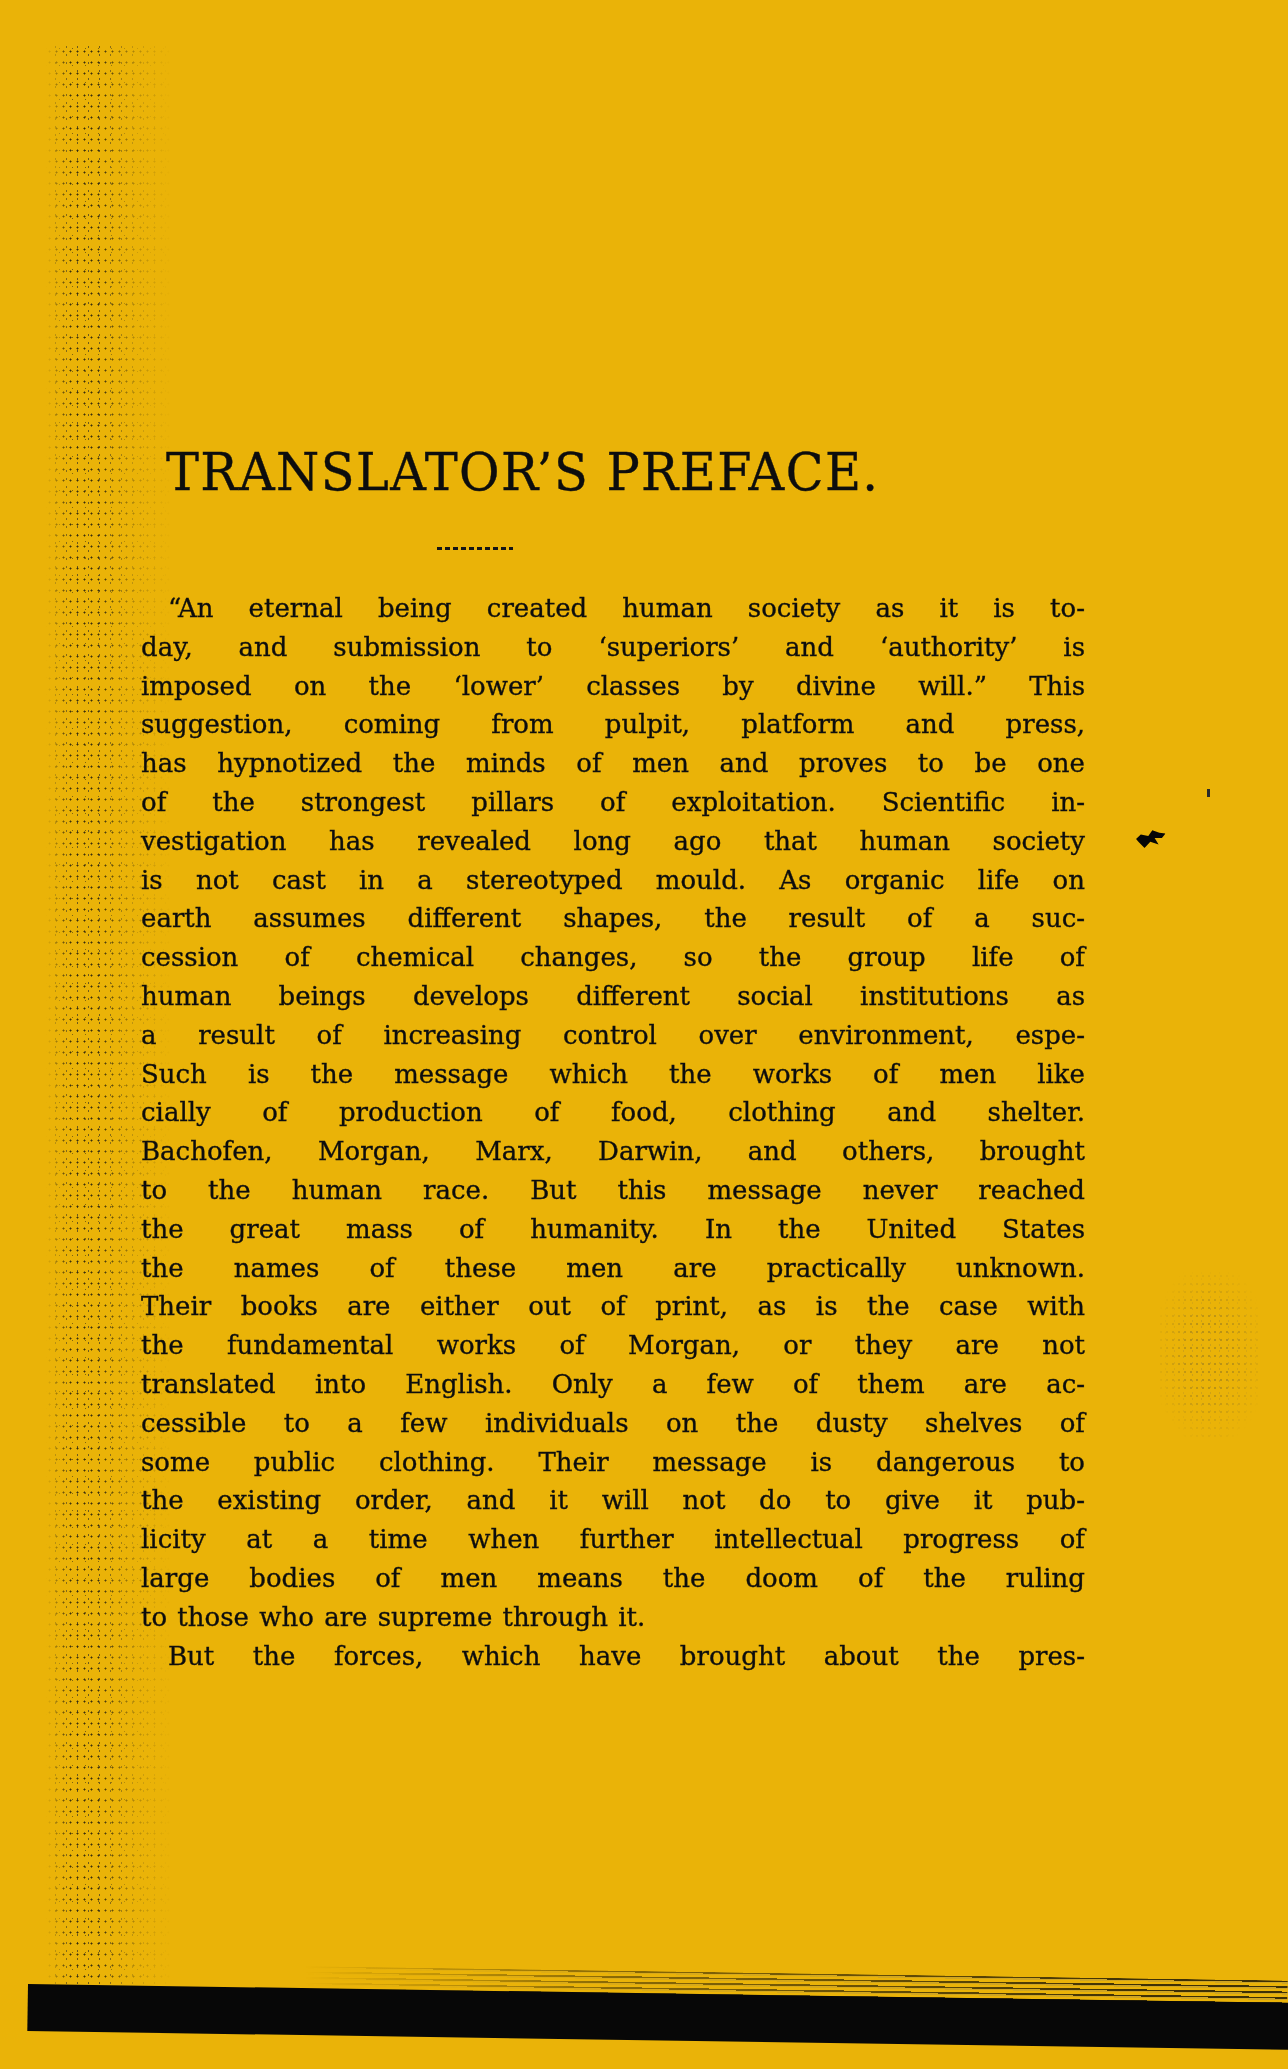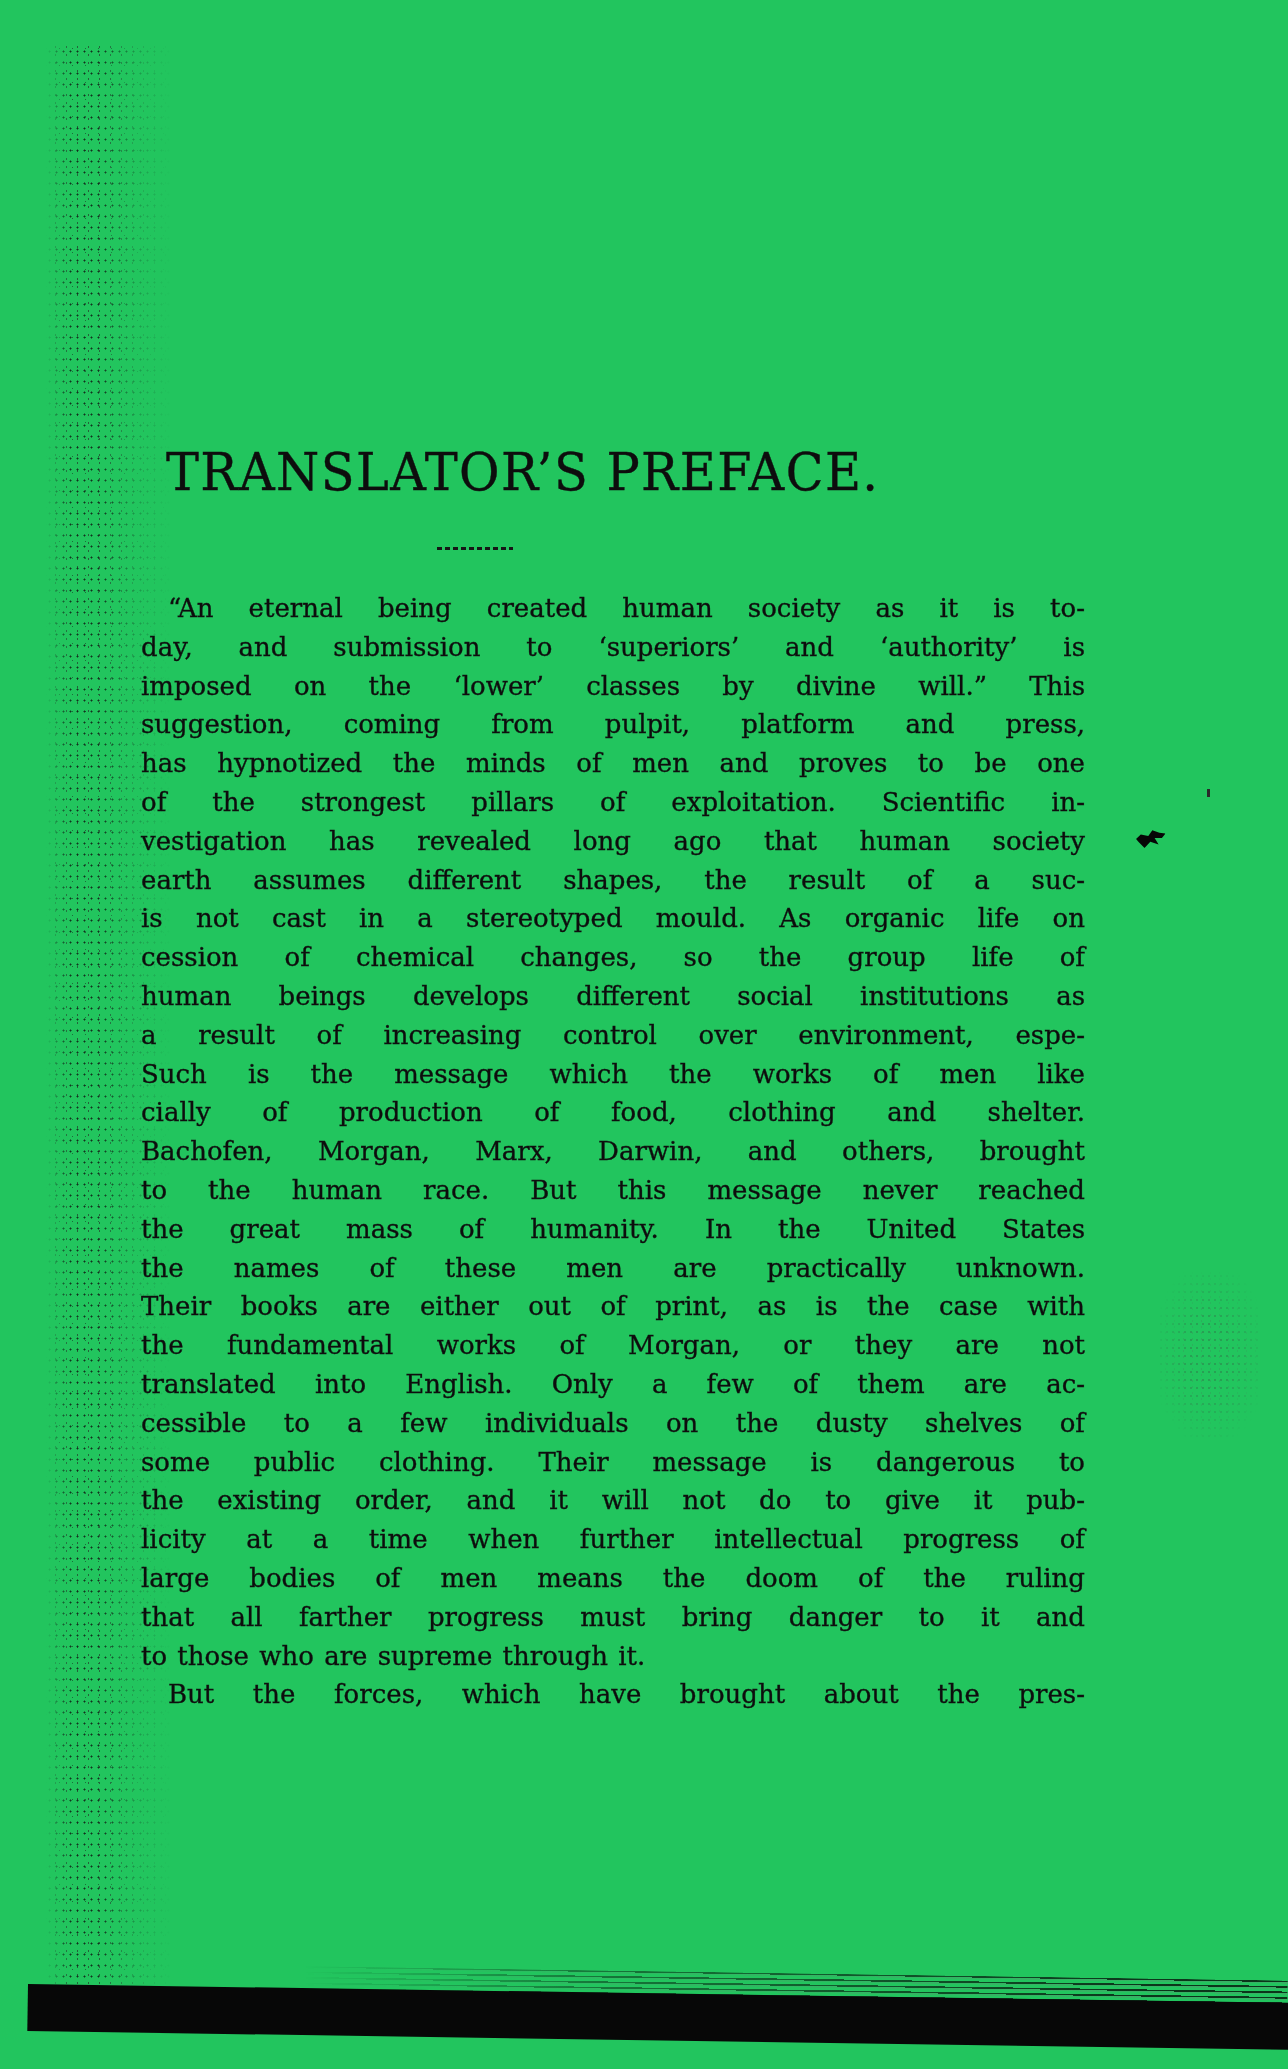--- a/index.html
+++ b/index.html
@@ -1,20 +1,20 @@
 <!DOCTYPE html>
 <html><head>
 <meta charset="utf-8">
 <style>
   html, body { margin: 0; padding: 0; background: #ffffff; }
   .page {
     position: relative;
     width: 1288px;
     height: 2069px;
-    background: #22c55e;
+    background: #eab308;
     overflow: hidden;
     font-family: "DejaVu Serif", "Liberation Serif", serif;
     color: #0d0d0d;
   }
 
   
   .gutter {
     position: absolute;
     left: 46px; top: 46px;
     width: 125px; height: 1938px;
@@ -131,40 +131,39 @@
 
   <div class="bodytext">
 
   <p class="line indent">“An eternal being created human society as it is to-</p>
       <p class="line">day, and submission to ‘superiors’ and ‘authority’ is</p>
       <p class="line">imposed on the ‘lower’ classes by divine will.” This</p>
       <p class="line">suggestion, coming from pulpit, platform and press,</p>
       <p class="line">has hypnotized the minds of men and proves to be one</p>
       <p class="line">of the strongest pillars of exploitation. Scientific in-</p>
       <p class="line">vestigation has revealed long ago that human society</p>
+      <p class="line">is not cast in a stereotyped mould. As organic life on</p>
       <p class="line">earth assumes different shapes, the result of a suc-</p>
-      <p class="line">is not cast in a stereotyped mould. As organic life on</p>
       <p class="line">cession of chemical changes, so the group life of</p>
       <p class="line">human beings develops different social institutions as</p>
       <p class="line">a result of increasing control over environment, espe-</p>
       <p class="line">Such is the message which the works of men like</p>
       <p class="line">cially of production of food, clothing and shelter.</p>
       <p class="line">Bachofen, Morgan, Marx, Darwin, and others, brought</p>
       <p class="line">to the human race. But this message never reached</p>
       <p class="line">the great mass of humanity. In the United States</p>
       <p class="line">the names of these men are practically unknown.</p>
       <p class="line">Their books are either out of print, as is the case with</p>
       <p class="line">the fundamental works of Morgan, or they are not</p>
       <p class="line">translated into English. Only a few of them are ac-</p>
       <p class="line">cessible to a few individuals on the dusty shelves of</p>
       <p class="line">some public clothing. Their message is dangerous to</p>
       <p class="line">the existing order, and it will not do to give it pub-</p>
       <p class="line">licity at a time when further intellectual progress of</p>
       <p class="line">large bodies of men means the doom of the ruling</p>
-      <p class="line">that all farther progress must bring danger to it and</p>
       <p class="line no-just">to those who are supreme through it.</p>
       <p class="line indent">But the forces, which have brought about the pres-</p>
     </div>
 
   <div class="smudge"></div>
   <div class="fleck"></div>
   <div class="margin-tex"></div>
 
   <div class="edge-stripes"></div>
   <div class="edge-bar"></div>

